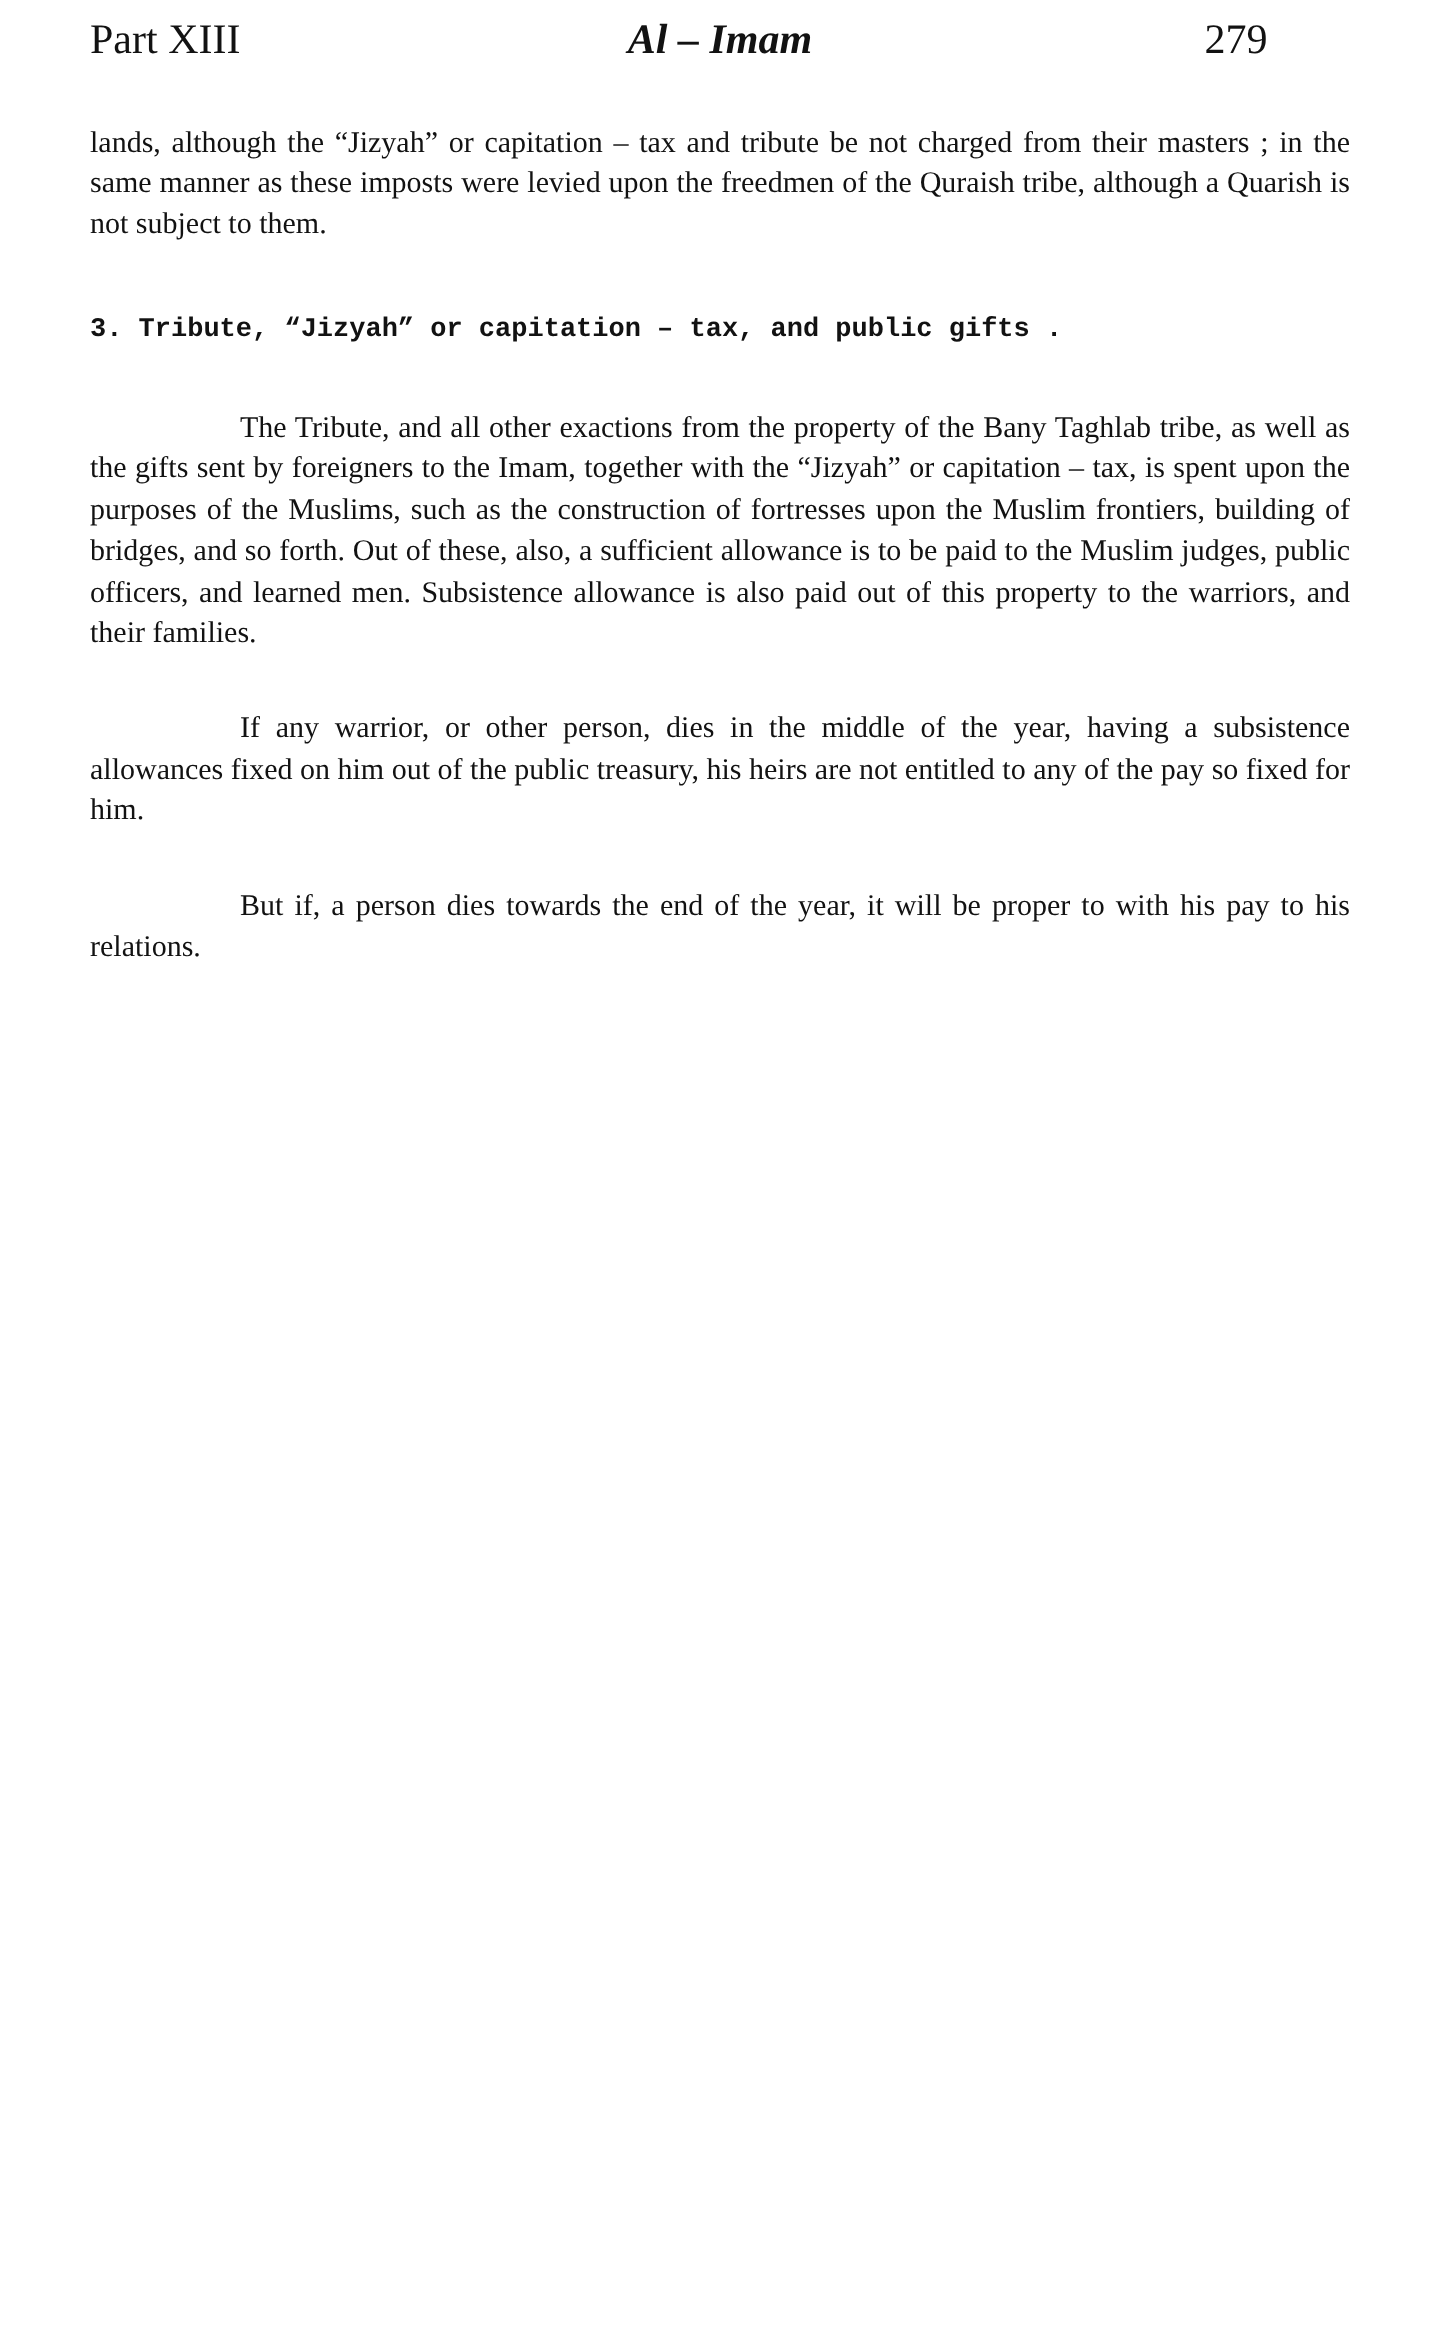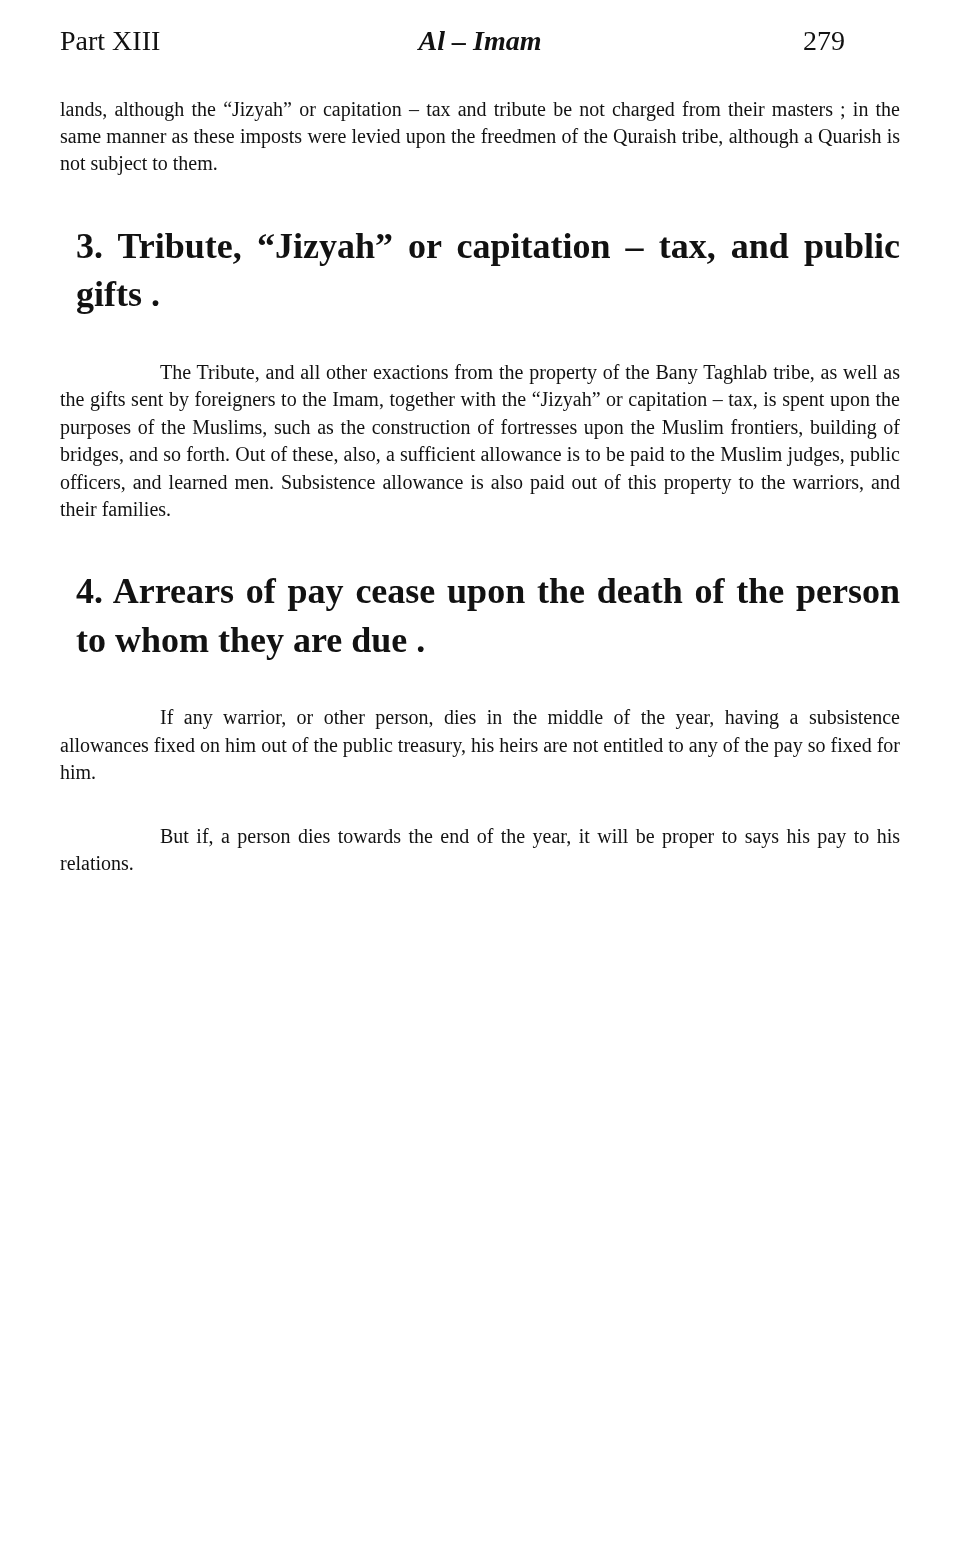--- a/index.html
+++ b/index.html
@@ -7,21 +7,21 @@
     padding: 0;
     background: #e9e9e9;
   }
   .page {
     position: relative;
     width: 960px;
     height: 1554px;
     margin: 0 auto;
     background: #ffffff;
     box-sizing: border-box;
-    padding: 24px 60px 0 60px;
+    padding: 10px 60px 0 60px;
     font-family: "Liberation Serif", "DejaVu Serif", serif;
     color: #121212;
     overflow: hidden;
   }
   .page-header {
     display: grid;
     grid-template-columns: 1fr auto 1fr;
     align-items: baseline;
     font-size: 28px;
     line-height: 1.2;
@@ -44,44 +44,44 @@
     font-size: 20px;
     line-height: 1.37;
     text-align: justify;
     margin: 0 0 36px 0;
     text-indent: 100px;
   }
   p.body-para.no-indent {
     text-indent: 0;
   }
   h3.section-heading {
-    font-size: 36px;
+    font-size: 18px;
     line-height: 1.35;
     font-weight: bold;
     text-align: justify;
-    margin: 44px 0 40px 16px;
+    margin: 44px 0 40px 0;
+    font-family: Liberation Mono, monospace;
   }
 </style>
 </head>
 <body>
 
 <div class="page">
 
   <header class="page-header">
     <span class="hdr-left">Part XIII</span>
     <span class="hdr-center">Al – Imam</span>
     <span class="hdr-right">279</span>
   </header>
 
   <p class="body-para no-indent">lands, although the “Jizyah” or capitation – tax and tribute be not charged from their masters ; in the same manner as these imposts were levied upon the freedmen of the Quraish tribe, although a Quarish is not subject to them.</p>
 
 
   <h3 class="section-heading">3.  Tribute, “Jizyah” or capitation – tax, and public gifts .</h3>
 
   <p class="body-para">The Tribute, and all other exactions from the property of the Bany Taghlab tribe, as well as the gifts sent by foreigners to the Imam, together with the “Jizyah” or capitation – tax, is spent upon the purposes of the Muslims, such as the construction of fortresses upon the Muslim frontiers, building of bridges, and so forth. Out of these,  also, a sufficient allowance is to be paid to the Muslim judges, public officers, and learned men.  Subsistence allowance is also paid out of this property to the warriors, and their families.</p>
 
-  <h3 class="section-heading">4.   Arrears of pay cease upon the death of the person to whom they are due .</h3>
 
   <p class="body-para">If any warrior, or other person, dies  in the  middle of the year, having a subsistence allowances fixed on him out of the public treasury, his heirs are not entitled to any of the pay so fixed for him.</p>
 
-  <p class="body-para">But if, a person dies towards the end of the year, it will be proper to says his pay to his relations.</p>
+  <p class="body-para">But if, a person dies towards the end of the year, it will be proper to with his pay to his relations.</p>
 
 </div>
 
 </body></html>

